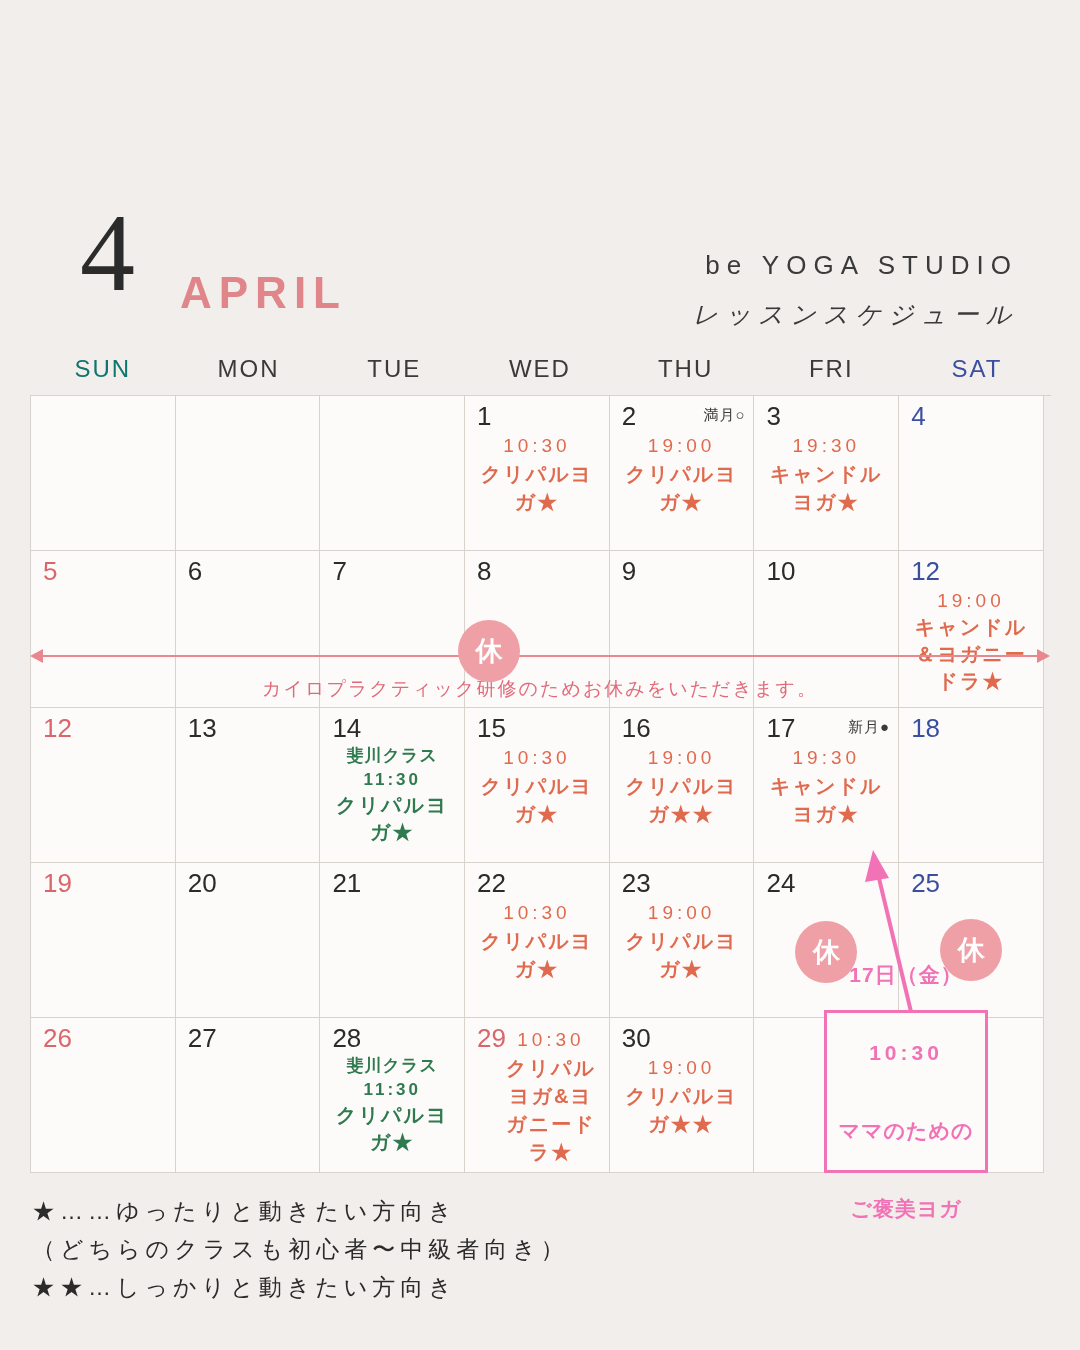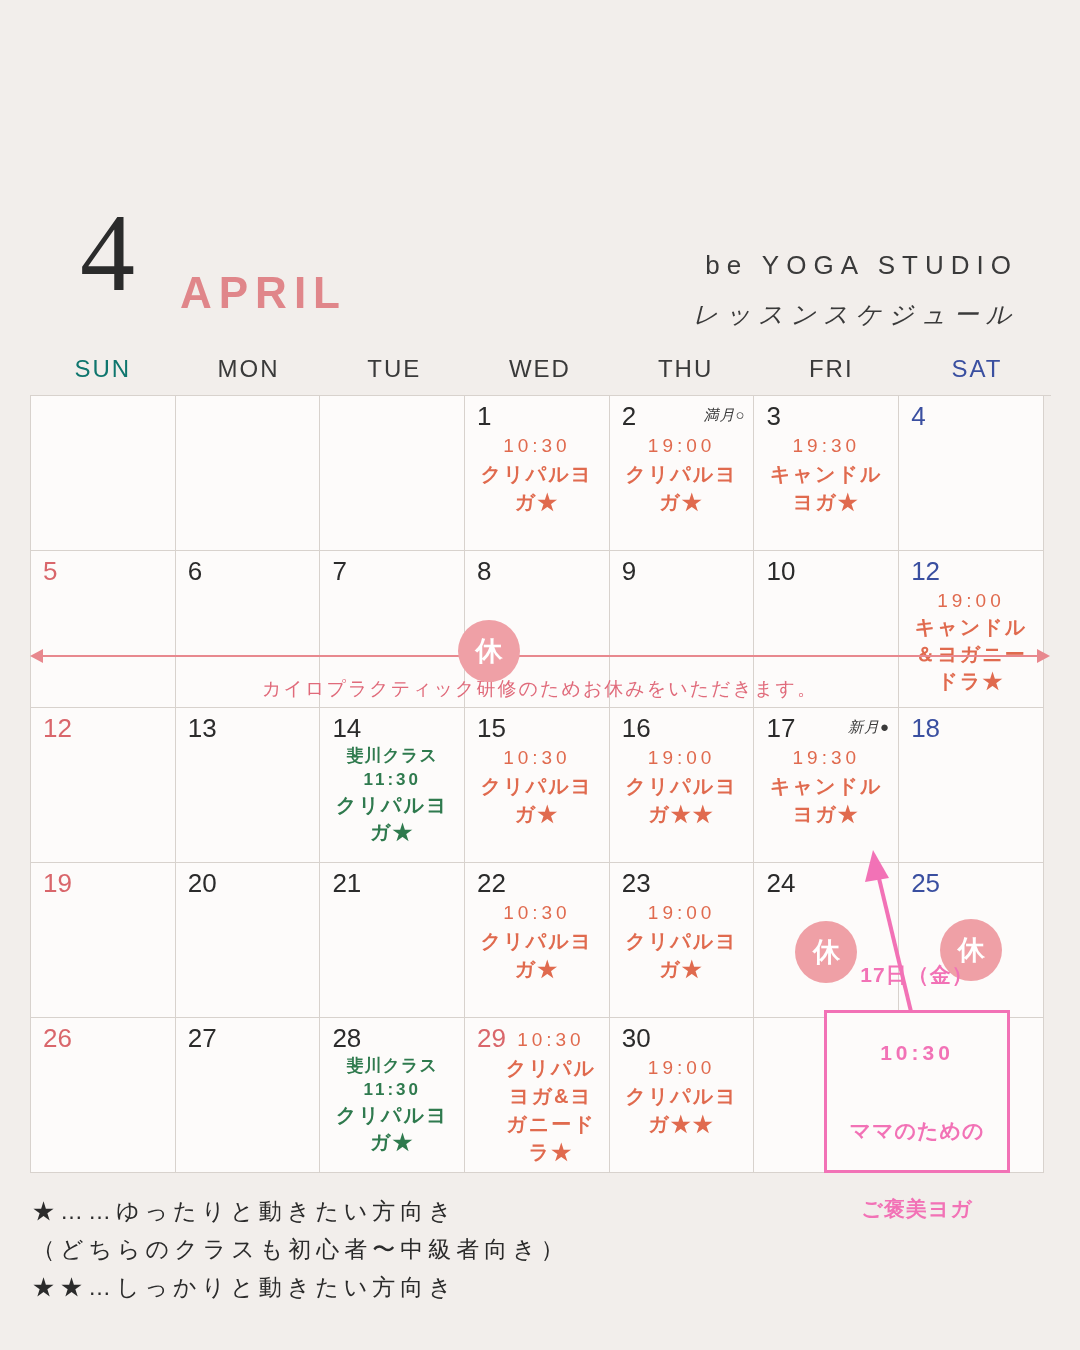--- a/index.html
+++ b/index.html
@@ -112,21 +112,20 @@
   .daynum.sun { color: #d9666b; }
   .daynum.sat { color: #3a4fa0; }
 
   .moon {
     position: absolute;
     right: 8px;
     top: 10px;
     font-size: 15px;
     color: #3a3a3a;
     letter-spacing: 1px;
-    font-style: italic;
   }
   .evt {
     text-align: center;
     color: #e06a4e;
     font-size: 20px;
     line-height: 28px;
     letter-spacing: 2px;
     margin-top: 2px;
     font-weight: 700;
   }
@@ -224,21 +223,21 @@
     position: absolute;
     left: 458px;
     top: 620px;
   }
 
   
   .callout {
     position: absolute;
     left: 824px;
     top: 1010px;
-    width: 186px;
+    width: 164px;
     height: 163px;
     border: 3px solid #f272b6;
     background: #fdfbfa;
     box-sizing: border-box;
     z-index: 7;
     display: flex;
     flex-direction: column;
     align-items: center;
     justify-content: center;
     color: #f272b6;

